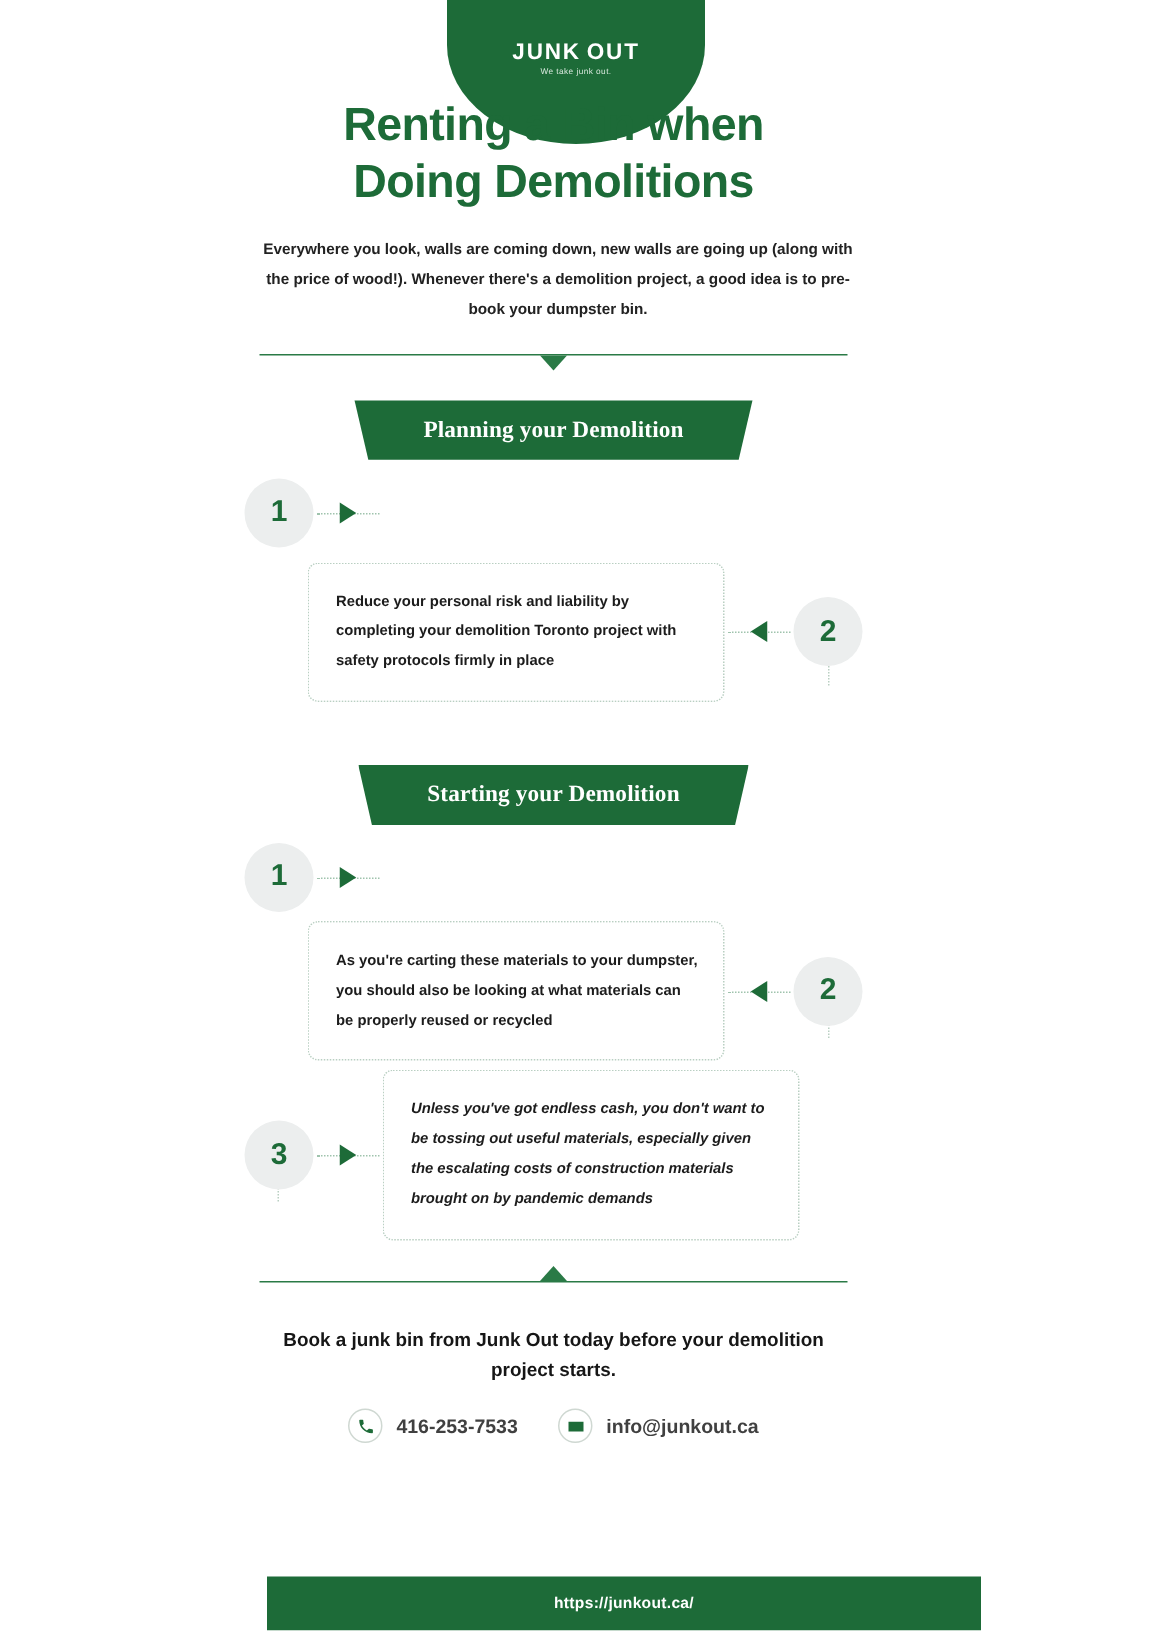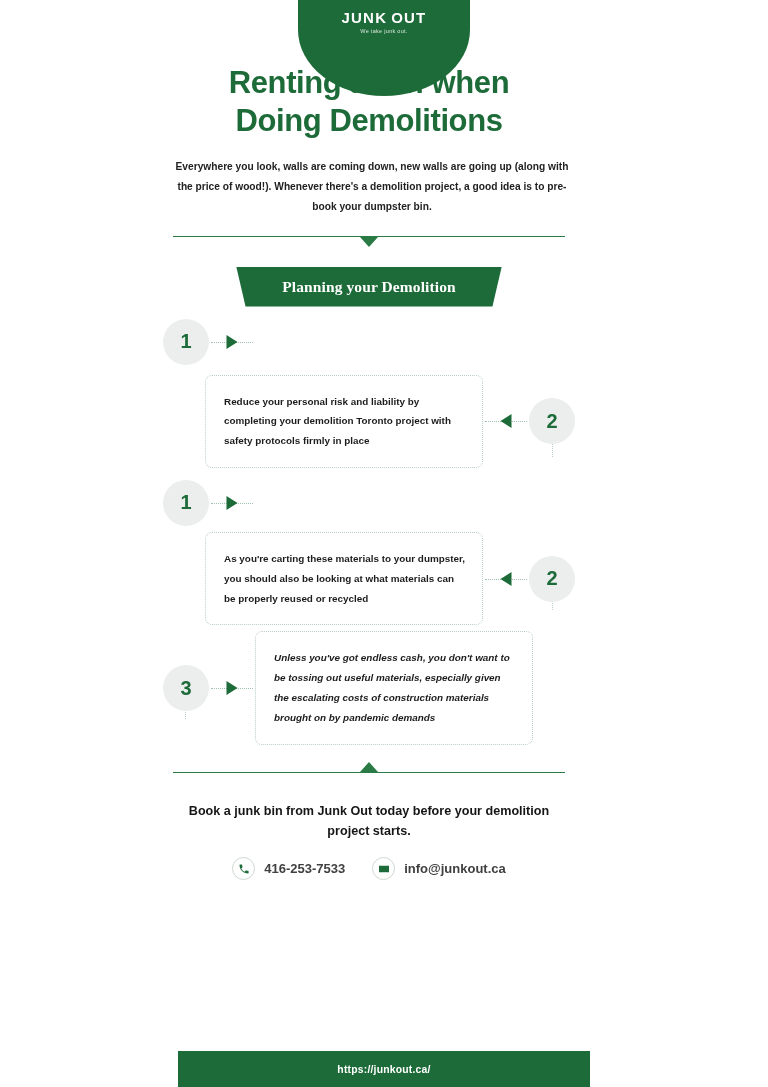--- a/index.html
+++ b/index.html
@@ -30,21 +30,21 @@
     transform: translateX(-50%);
     width: 172px;
     height: 96px;
     background: #1d6b38;
     border-radius: 0 0 86px 86px / 0 0 66px 66px;
     overflow: hidden;
     display: flex;
     flex-direction: column;
     align-items: center;
     justify-content: flex-start;
-    padding-top: 10px;
+    padding-top: 27px;
     box-sizing: border-box;
   }
   .logo-word {
     color: #ffffff;
     font-size: 15px;
     font-weight: bold;
     letter-spacing: 1.2px;
     line-height: 1;
     white-space: nowrap;
     display: flex;
@@ -252,21 +252,21 @@
     font-weight: bold;
     color: #404040;
     white-space: nowrap;
   }
   .contact .gap { width: 9px; }
   
   .footer-bar {
     position: absolute;
     left: 178px;
     top: 1051px;
-    width: 412px;
+    width: 476px;
     height: 36px;
     background: #1d6b38;
     display: flex;
     align-items: center;
     justify-content: center;
   }
   .footer-bar a, .footer-bar span {
     color: #ffffff;
     font-size: 10.4px;
     font-weight: bold;
@@ -322,20 +322,23 @@
         <div class="connector">
           <div class="dots"></div>
           <div class="arrow-l"></div>
         </div>
         <div class="box">
           <p>Reduce your personal risk and liability by completing your demolition Toronto project with safety protocols firmly in place</p>
         </div>
       </div>
     </div>
 
+    <div class="banner-wrap" style="margin-top:42px;">
+      <div class="banner">Starting your Demolition</div>
+    </div>
 
     <div class="steps">
 
       <div class="vconn" style="right:22px; top:90px; height:40px;"></div>
 
       <div class="vconn" style="left:22px; top:195px; height:44px;"></div>
 
       <div class="step right" style="margin-top:4px;">
         <div class="circle">1</div>
         <div class="connector">

